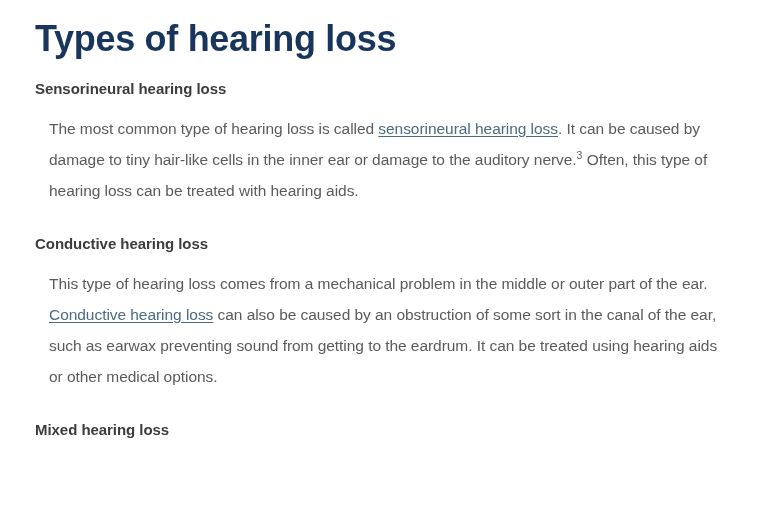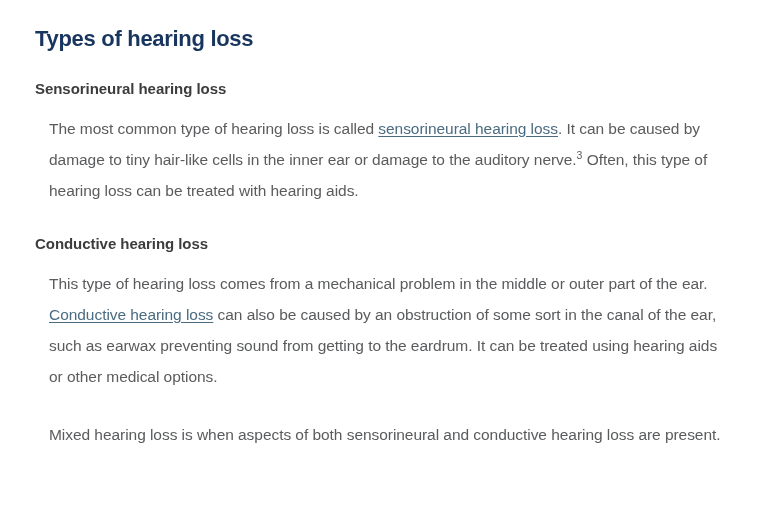--- a/index.html
+++ b/index.html
@@ -15,21 +15,21 @@
     -webkit-font-smoothing: antialiased;
   }
 
   .article {
     padding: 18px 35px 0 35px;
     box-sizing: border-box;
     width: 777px;
   }
 
   .page-title {
-    font-size: 22px;
+    font-size: 36px;
     line-height: 42px;
     font-weight: bold;
     color: #18355e;
     letter-spacing: -0.3px;
     margin: 0 0 18px 0;
   }
 
   .section {
     margin-bottom: 27px;
   }
@@ -84,18 +84,16 @@
   </div>
 
   <div class="section">
     <h2 class="section-heading">Conductive hearing loss</h2>
     <p class="section-body">
       <span>This type of hearing loss comes from a mechanical problem in the middle or outer part of the ear. </span><a class="inline-link">Conductive hearing loss</a><span> can also be caused by an obstruction of some sort in the canal of the ear, such as earwax preventing sound from getting to the eardrum. It can be treated using hearing aids or other medical options.</span>
     </p>
   </div>
 
   <div class="section">
-    <p class="section-body">
-      <span>Mixed hearing loss is when aspects of both sensorineural and conductive hearing loss are present.</span>
-    </p>
+    <h2 class="section-heading">Mixed hearing loss</h2>
   </div>
 
 </div>
 
 </body></html>

